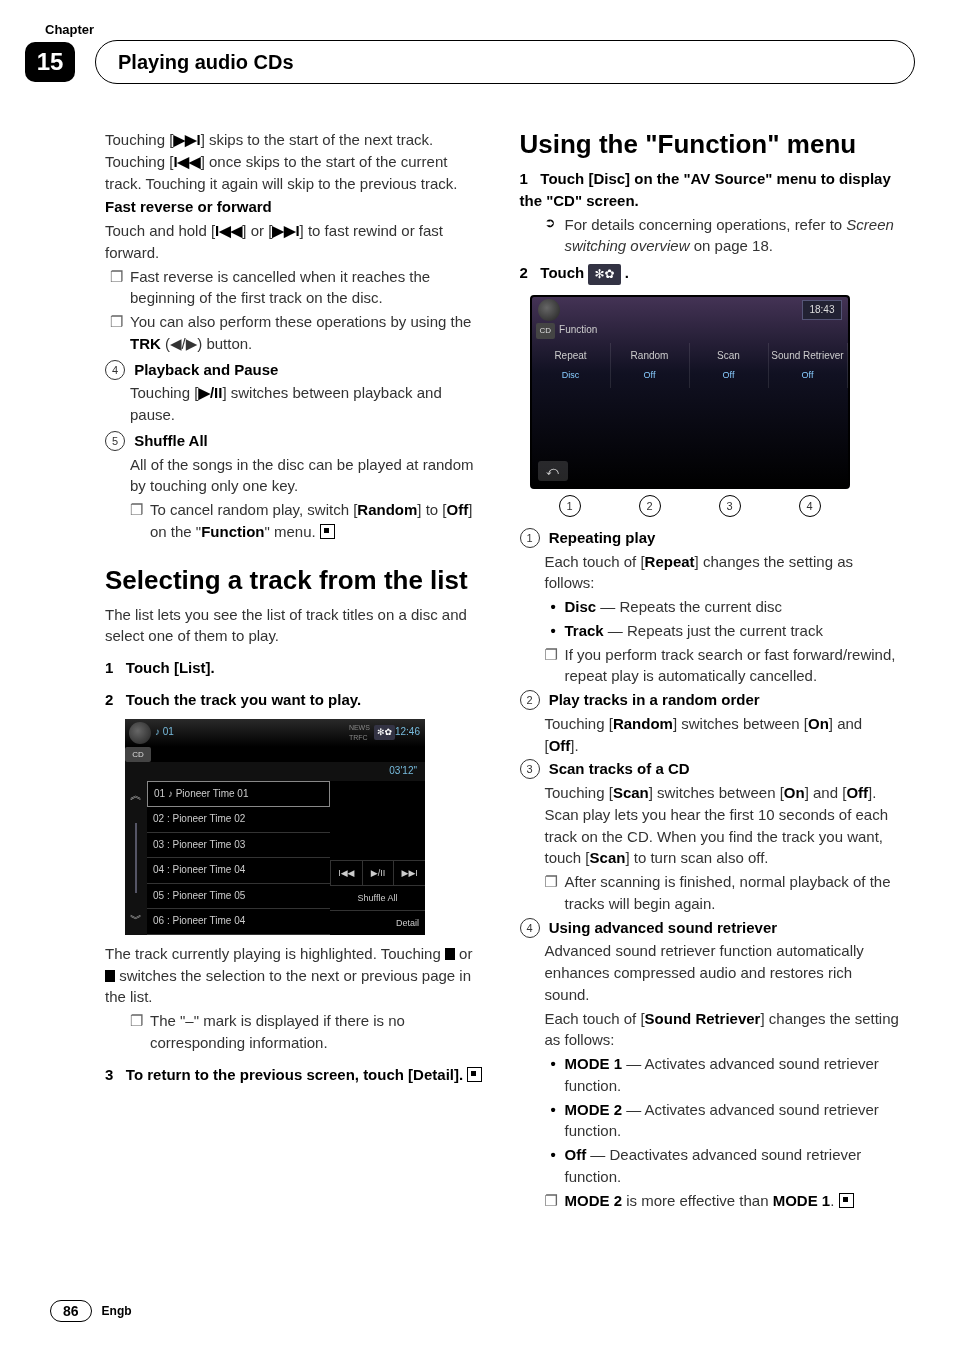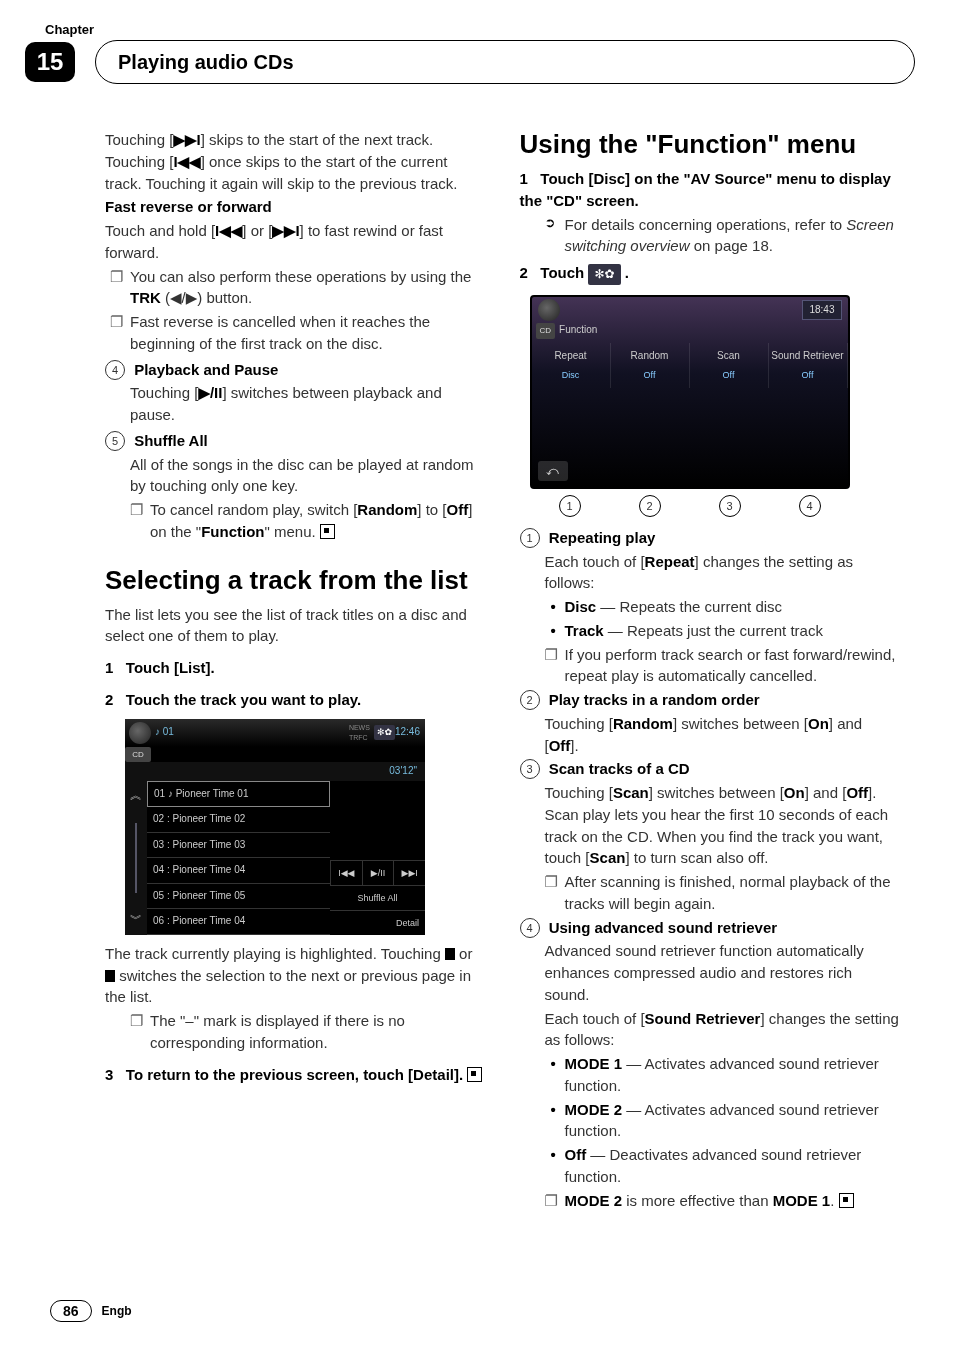--- a/index.html
+++ b/index.html
@@ -363,24 +363,24 @@
   <div class="columns">
 
     <div class="col">
       <p>
         <span>Touching [</span><span class="glyph">▶▶I</span><span>] skips to the start of the next track. Touching [</span><span class="glyph">I◀◀</span><span>] once skips to the start of the current track. Touching it again will skip to the previous track.</span>
       </p>
       <p class="bold">Fast reverse or forward</p>
       <p>
         <span>Touch and hold [</span><span class="glyph">I◀◀</span><span>] or [</span><span class="glyph">▶▶I</span><span>] to fast rewind or fast forward.</span>
       </p>
+      <p class="indent1 sq">Fast reverse is cancelled when it reaches the beginning of the first track on the disc.</p>
       <p class="indent1 sq">
         <span>You can also perform these operations by using the </span><span class="bold">TRK</span><span> (◀/▶) button.</span>
       </p>
-      <p class="indent1 sq">Fast reverse is cancelled when it reaches the beginning of the first track on the disc.</p>
 
       <p style="margin-top:4px;">
         <span class="circnum">4</span>
         <span class="bold">Playback and Pause</span>
       </p>
       <p class="indent1">
         <span>Touching [</span><span class="glyph">▶/II</span><span>] switches between playback and pause.</span>
       </p>
 
       <p style="margin-top:4px;">

